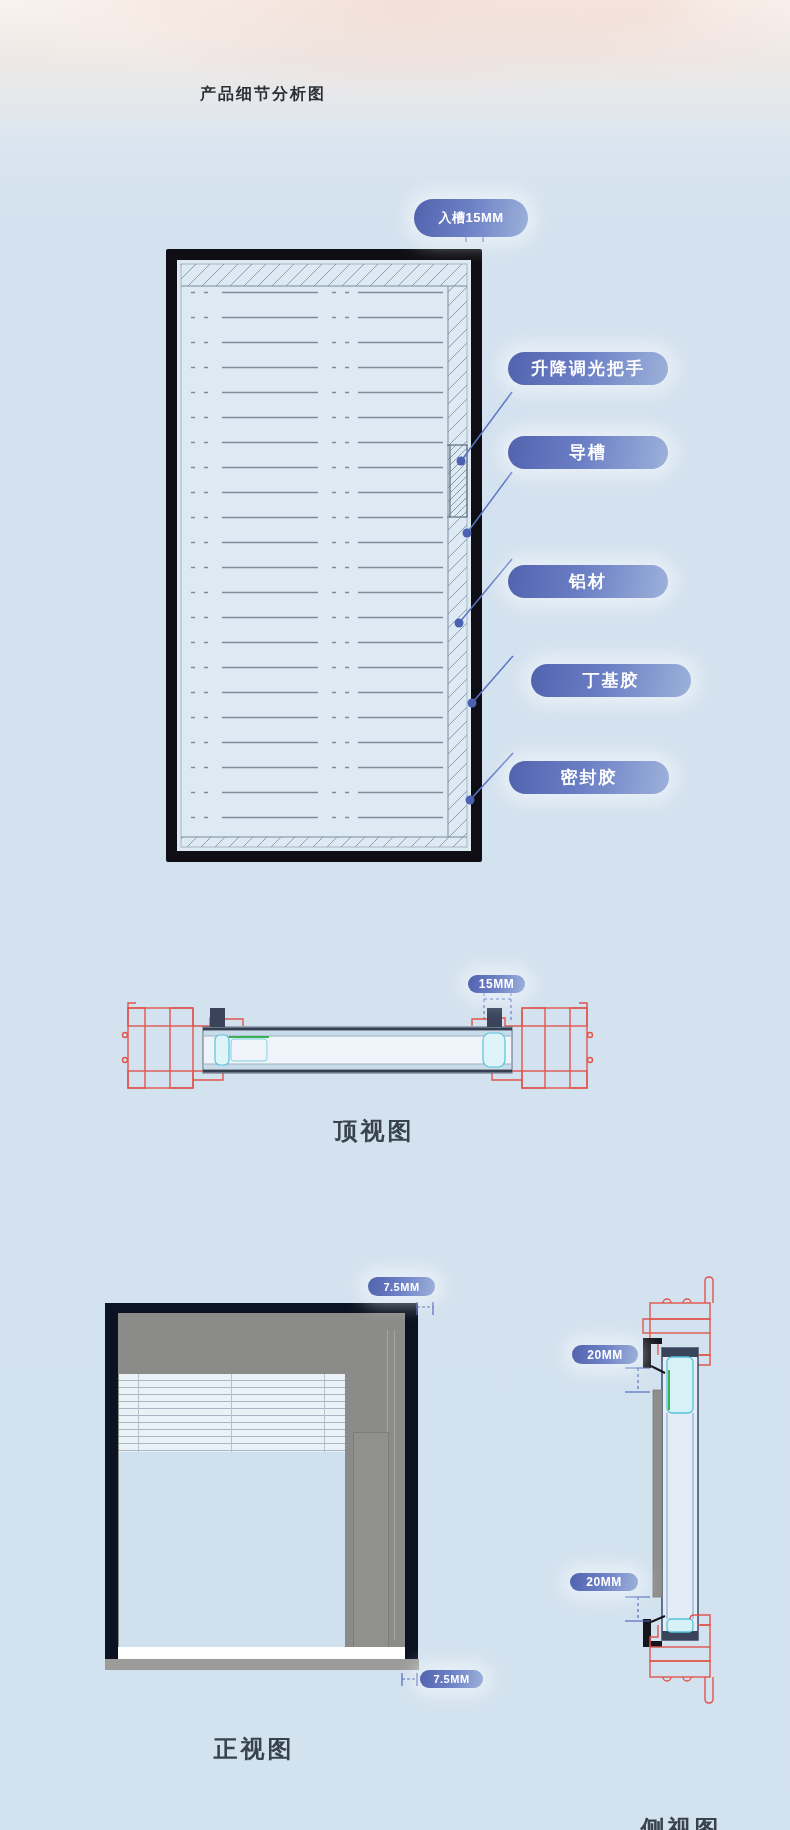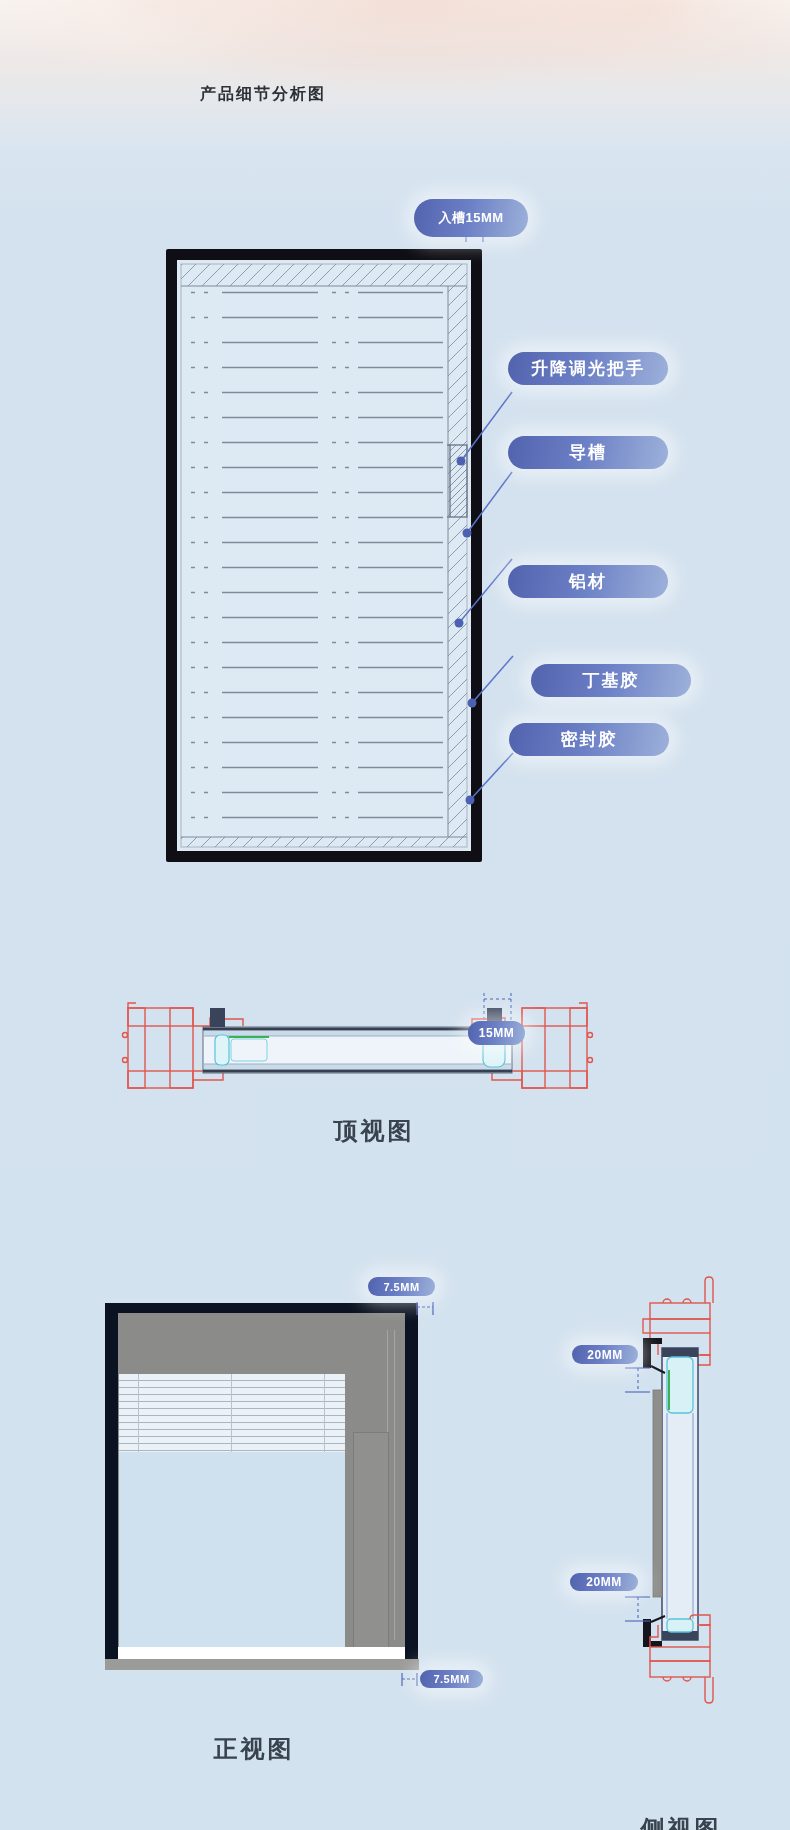--- a/index.html
+++ b/index.html
@@ -117,21 +117,21 @@
     <circle cx="470" cy="620" r="4.5"></circle>
   </g>
 </svg>
 </div>
 
 <div class="pill small" style="left:414px;top:199px;width:114px;height:38px;font-size:13px;">入槽15MM</div>
 <div class="pill label" style="left:508px;top:352px;">升降调光把手</div>
 <div class="pill label" style="left:508px;top:436px;">导槽</div>
 <div class="pill label" style="left:508px;top:531px;margin-top:34px;">铝材</div>
 <div class="pill label" style="left:531px;top:627px;margin-top:37px;">丁基胶</div>
-<div class="pill label" style="left:509px;top:723px;">密封胶</div>
+<div class="pill label" style="left:509px;top:761px;">密封胶</div>
 
 <div class="abs" style="left:100px;top:975px;width:520px;height:170px;">
 <svg width="520" height="170" viewBox="0 0 520 170">
 
   <g stroke="#4a63b8" stroke-width="1" fill="none">
     <line x1="384" y1="18" x2="384" y2="48" stroke-dasharray="3,3"></line>
     <line x1="411" y1="18" x2="411" y2="48" stroke-dasharray="3,3"></line>
     <line x1="384" y1="24" x2="411" y2="24" stroke-dasharray="3,3"></line>
   </g>
 
@@ -171,21 +171,21 @@
     <line x1="103" y1="89" x2="412" y2="89" stroke="#9fb0bf" stroke-width="1"></line>
     <rect x="110" y="33" width="15" height="19" fill="#39445a"></rect>
     <rect x="387" y="33" width="15" height="19" fill="#39445a"></rect>
     <rect x="115" y="60" width="14" height="30" rx="5" fill="#dff4f8" stroke="#56c3da" stroke-width="1.2"></rect>
     <rect x="131" y="64" width="36" height="22" rx="3" fill="none" stroke="#7fd3e4" stroke-width="1"></rect>
     <line x1="129" y1="62" x2="169" y2="62" stroke="#3faf54" stroke-width="2"></line>
     <rect x="383" y="58" width="22" height="34" rx="7" fill="#dff4f8" stroke="#56c3da" stroke-width="1.2"></rect>
   </g>
 </svg>
 </div>
-<div class="pill small" style="left:468px;top:975px;width:57px;height:24px;margin-top:46px;">15MM</div>
+<div class="pill small" style="left:468px;top:975px;width:57px;height:18px;">15MM</div>
 <div class="caption" style="left:374px;top:1115px;">顶视图</div>
 
 <div class="fv">
   <div class="bar-top"></div>
   <div class="interior"></div>
   <div class="blinds"></div>
   <div class="vdiv" style="left:33px;"></div>
   <div class="vdiv" style="left:126px;"></div>
   <div class="vdiv" style="left:219px;"></div>
   <div class="glass"></div>

